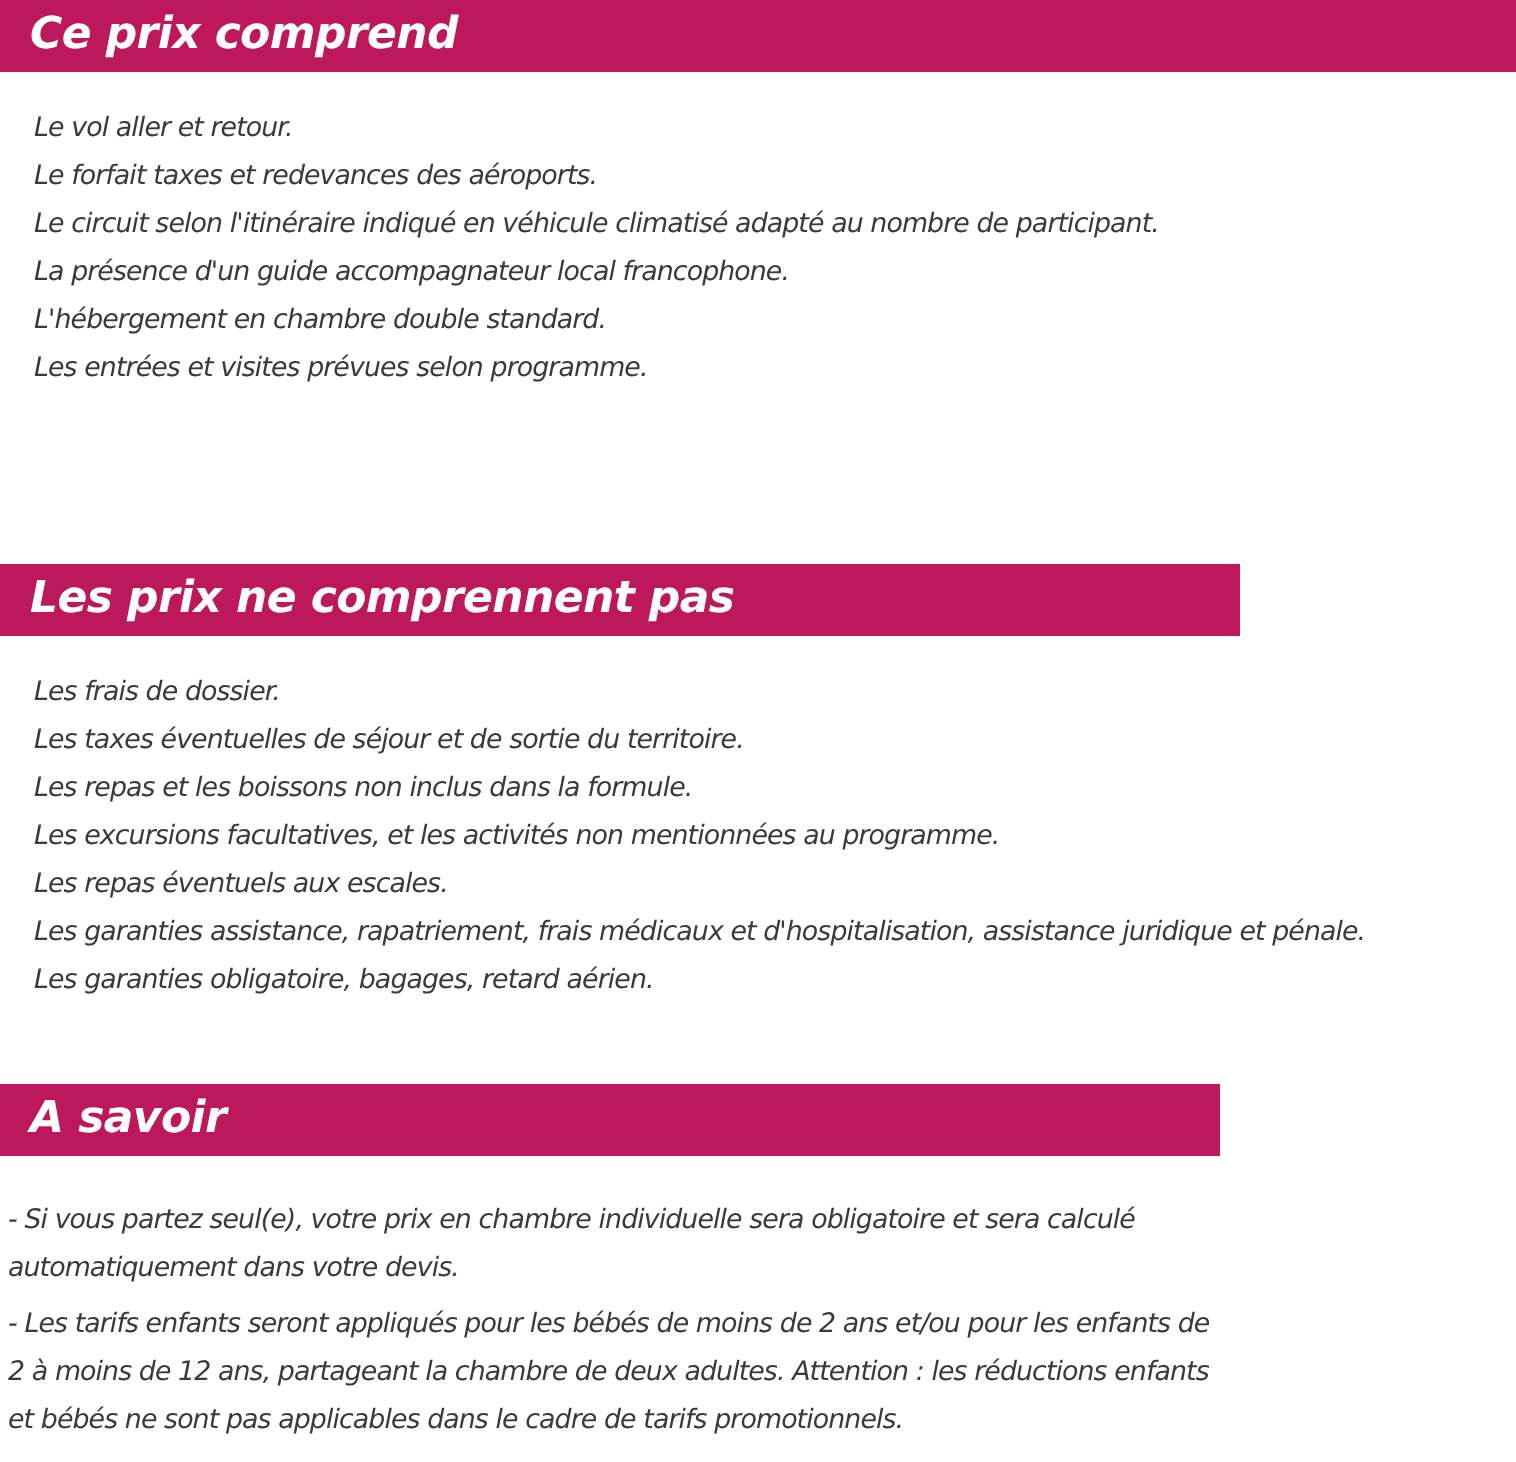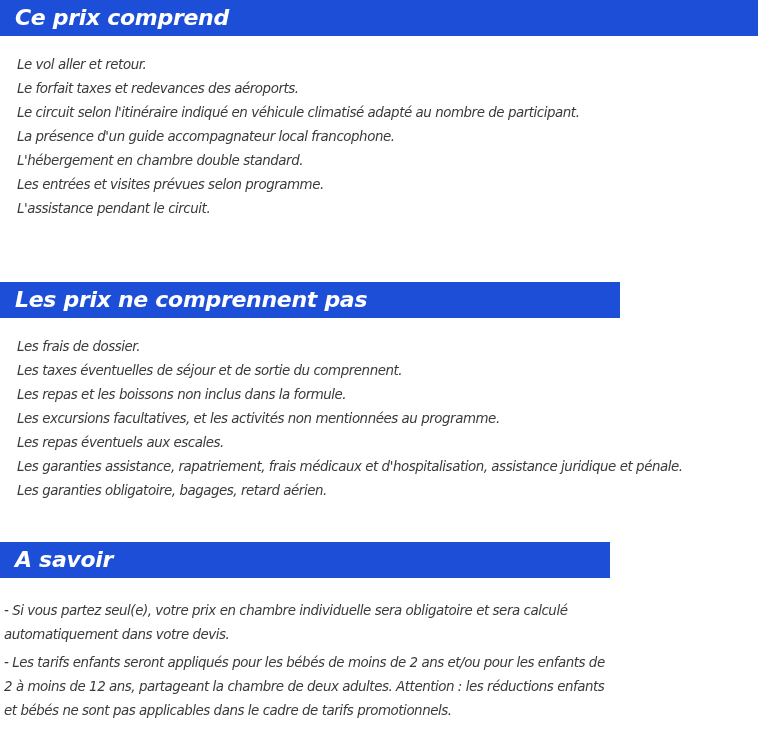--- a/index.html
+++ b/index.html
@@ -1,18 +1,18 @@
 <!DOCTYPE html>
 <html><head>
   <meta charset="utf-8">
   <style>
     html, body { margin: 0; padding: 0; background: #ffffff; }
     body { width: 758px; height: 731px; overflow: hidden; font-family: "DejaVu Sans", sans-serif; }
     .section-header {
-      background: #1d4ed8;
+      background: #be185d;
       height: 36px;
       line-height: 36px;
       color: #ffffff;
       font-style: italic;
       font-weight: bold;
       font-size: 22px;
       padding-left: 15px;
       letter-spacing: -0.3px;
     }
     .section-body {
@@ -36,29 +36,28 @@
 
 <div id="s1">
   <div class="section-header">Ce prix comprend</div>
   <ul class="list section-body">
     <li>Le vol aller et retour.</li>
     <li>Le forfait taxes et redevances des aéroports.</li>
     <li>Le circuit selon l'itinéraire indiqué en véhicule climatisé adapté au nombre de participant.</li>
     <li>La présence d'un guide accompagnateur local francophone.</li>
     <li>L'hébergement en chambre double standard.</li>
     <li>Les entrées et visites prévues selon programme.</li>
-    <li>L'assistance pendant le circuit.</li>
   </ul>
 </div>
 
 <div id="s2">
   <div class="section-header">Les prix ne comprennent pas</div>
   <ul class="list section-body">
     <li>Les frais de dossier.</li>
-    <li>Les taxes éventuelles de séjour et de sortie du comprennent.</li>
+    <li>Les taxes éventuelles de séjour et de sortie du territoire.</li>
     <li>Les repas et les boissons non inclus dans la formule.</li>
     <li>Les excursions facultatives, et les activités non mentionnées au programme.</li>
     <li>Les repas éventuels aux escales.</li>
     <li>Les garanties assistance, rapatriement, frais médicaux et d'hospitalisation, assistance juridique et pénale.</li>
     <li>Les garanties obligatoire, bagages, retard aérien.</li>
   </ul>
 </div>
 
 <div id="s3">
   <div class="section-header">A savoir</div>

